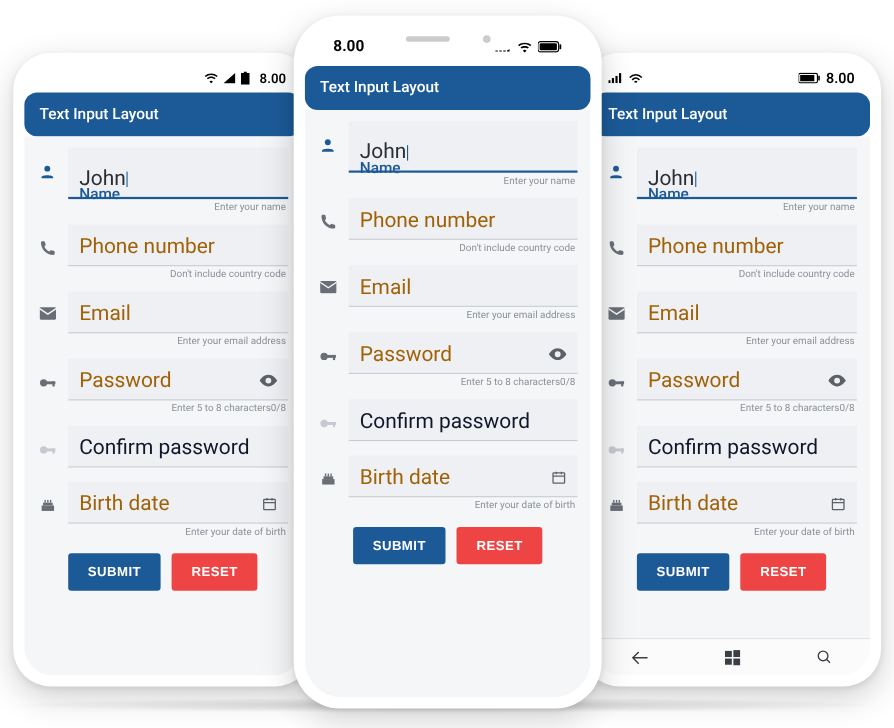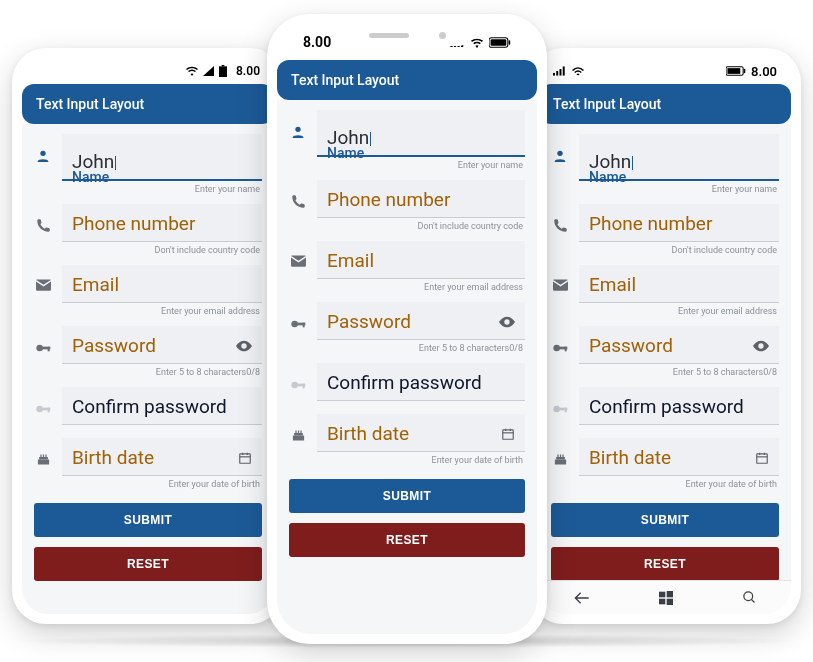--- a/index.html
+++ b/index.html
@@ -136,34 +136,33 @@
     color: #8c9199;
     padding: 3px 2px 6px 10px;
     display:flex;
     justify-content:flex-end;
   }
   .btnrow {
     display:flex;
     gap:10px;
     justify-content:center;
     margin-top: 8px;
-    flex-direction: column;
   }
   .btn {
     border: none;
     border-radius: 3px;
     padding: 10px 18px;
     font-size: 12px;
     font-weight: 600;
     letter-spacing: .4px;
     color: #fff;
     cursor: pointer;
   }
   .btn.primary { background:#1c5a97; }
-  .btn.secondary { background:#7f1d1d; }
+  .btn.secondary { background:#ef4444; }
   
   .winnav {
     height: 34px;
     border-top: 1px solid #e1e3e7;
     display:flex;
     align-items:center;
     justify-content:space-around;
     color: #3a3e45;
     background:#fbfbfc;
   }

